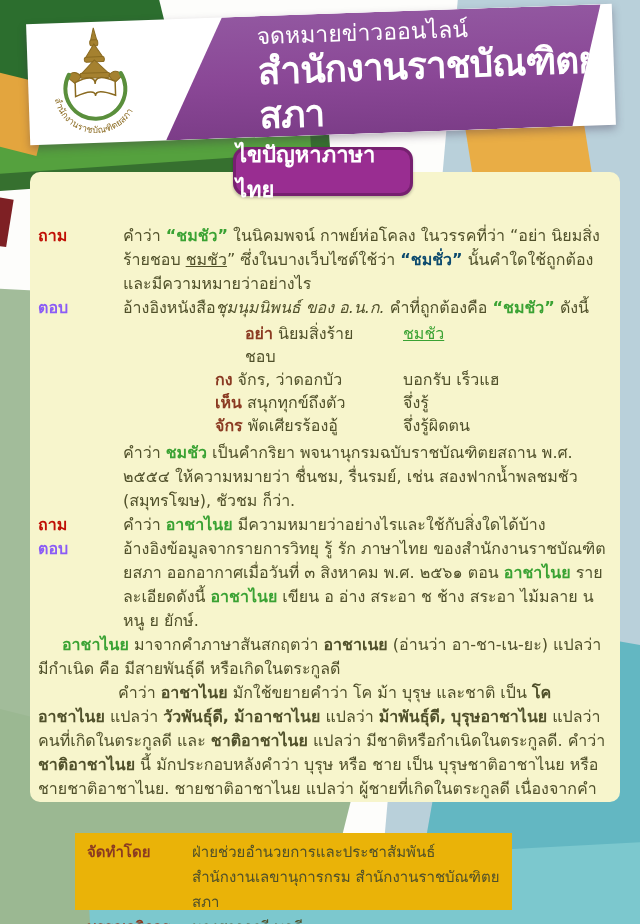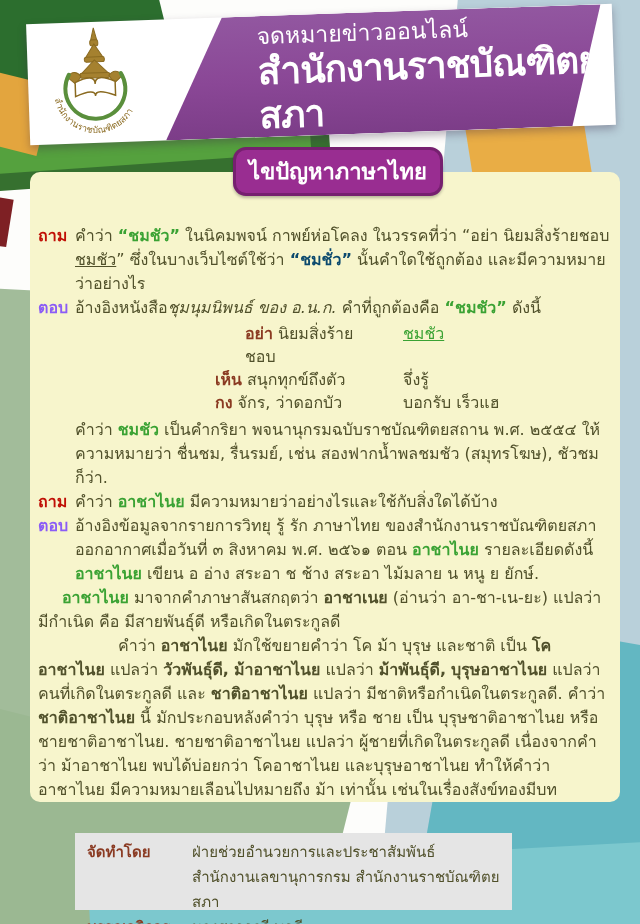--- a/index.html
+++ b/index.html
@@ -35,35 +35,35 @@
     clip-path:polygon(16% 0%, 98% 0%, 91% 100%, 3% 100%);
     color:#fff; padding:6px 0 0 108px;
   }
   .hdr-small { font-size:23px; line-height:28px; }
   .hdr-big { font-size:37px; font-weight:bold; line-height:44px; letter-spacing:-1px; }
   .hdr-addr { font-size:12px; line-height:17px; margin-top:4px; }
   .hdr-contact { font-size:12px; line-height:16px; }
 
   
   .badge {
-    position:absolute; left:233px; top:147px; width:210px; height:49px; z-index:6;
+    position:absolute; left:233px; top:147px; width:180px; height:49px; z-index:6;
     background:#992d91; border:3px solid #76206f; border-radius:13px;
     color:#fff; font-size:22px; font-weight:bold;
     display:flex; align-items:center; justify-content:center;
     box-shadow:0 2px 3px rgba(0,0,0,.25);
   }
 
   
   .card {
     position:absolute; left:30px; top:172px; width:590px; height:630px; z-index:4;
     background:#f7f5cc; border-radius:10px;
     padding:52px 8px 8px 8px; overflow:hidden;
     color:#50502a; font-size:16px; line-height:24px;
   }
-  .qa-row { display:flex; }
+  .qa-row { display:flex;gap:48px; }
   .qa-label { width:37px; flex:0 0 37px; font-weight:bold; }
   .q-label { color:#c01006; }
   .a-label { color:#8b5cf6; }
   .qa-text { flex:1; }
   .green { color:#3aa233; font-weight:bold; }
   .greenword { color:#3aa233; }
   .red { color:#0c4a6e; font-weight:bold; }
   .uline { text-decoration:underline; }
   .b { font-weight:bold; }
   .i { font-style:italic; }
@@ -72,21 +72,21 @@
   .poem-title { font-weight:bold; color:#8a3a22; margin-left:-32px; text-align:center; width:330px; }
   .poem-line { display:flex;gap:23px; }
   .poem-left { width:165px; flex:0 0 165px; }
   .poem-lead { font-weight:bold; color:#8a3a22; }
   .indent1 { text-indent:24px; }
   .indent2 { text-indent:80px; }
 
   
   .footer {
     position:absolute; left:75px; top:833px; width:437px; height:77px; z-index:4;
-    background:#e5e5e5; padding:7px 12px 0 12px;
+    background:#eab308; padding:7px 12px 0 12px;
     font-size:15px; line-height:25px;
   }
   .footer-row { display:flex; }
   .footer-label { width:105px; flex:0 0 105px; font-weight:bold; color:#8a3a22; }
   .footer-value { color:#50502a; }
 </style>
 </head>
 <body>
 
 <div class="shape bg-lightblue"></div>
@@ -151,26 +151,30 @@
     <div class="qa-label a-label">ตอบ</div>
     <div class="qa-text"><span>อ้างอิงหนังสือ</span><span class="i">ชุมนุมนิพนธ์ ของ อ.น.ก.</span><span> คำที่ถูกต้องคือ </span><span class="green">“ชมชัว”</span><span> ดังนี้</span></div>
   </div>
 
   <div class="poem">
     <div class="poem-line">
       <span class="poem-left" style="padding-left:30px"><span class="poem-lead">อย่า</span><span> นิยมสิ่งร้ายชอบ</span></span>
       <span class="greenword uline">ชมชัว</span>
     </div>
     <div class="poem-line">
+      <span class="poem-left"><span class="poem-lead">กง</span><span> จักร, ว่าดอกบัว</span></span>
+      <span>บอกรับ เร็วแฮ</span>
+    </div>
+    <div class="poem-line">
       <span class="poem-left"><span class="poem-lead">เห็น</span><span> สนุกทุกข์ถึงตัว</span></span>
       <span>จึ่งรู้</span>
     </div>
     <div class="poem-line">
-      <span class="poem-left"><span class="poem-lead">กง</span><span> จักร, ว่าดอกบัว</span></span>
-      <span>บอกรับ เร็วแฮ</span>
+      <span class="poem-left"><span class="poem-lead">จักร</span><span> พัดเศียรร้องอู้</span></span>
+      <span>จึ่งรู้ผิดตน</span>
     </div>
   </div>
 
   <div class="qa-row">
     <div class="qa-label"></div>
     <div class="qa-text"><span>คำว่า </span><span class="green">ชมชัว</span><span> เป็นคำกริยา พจนานุกรมฉบับราชบัณฑิตยสถาน พ.ศ. ๒๕๕๔ ให้ความหมายว่า ชื่นชม, รื่นรมย์, เช่น สองฟากน้ำพลชมชัว (สมุทรโฆษ), ชัวชม ก็ว่า.</span></div>
   </div>
 
   <div class="qa-row">
     <div class="qa-label q-label">ถาม</div>

